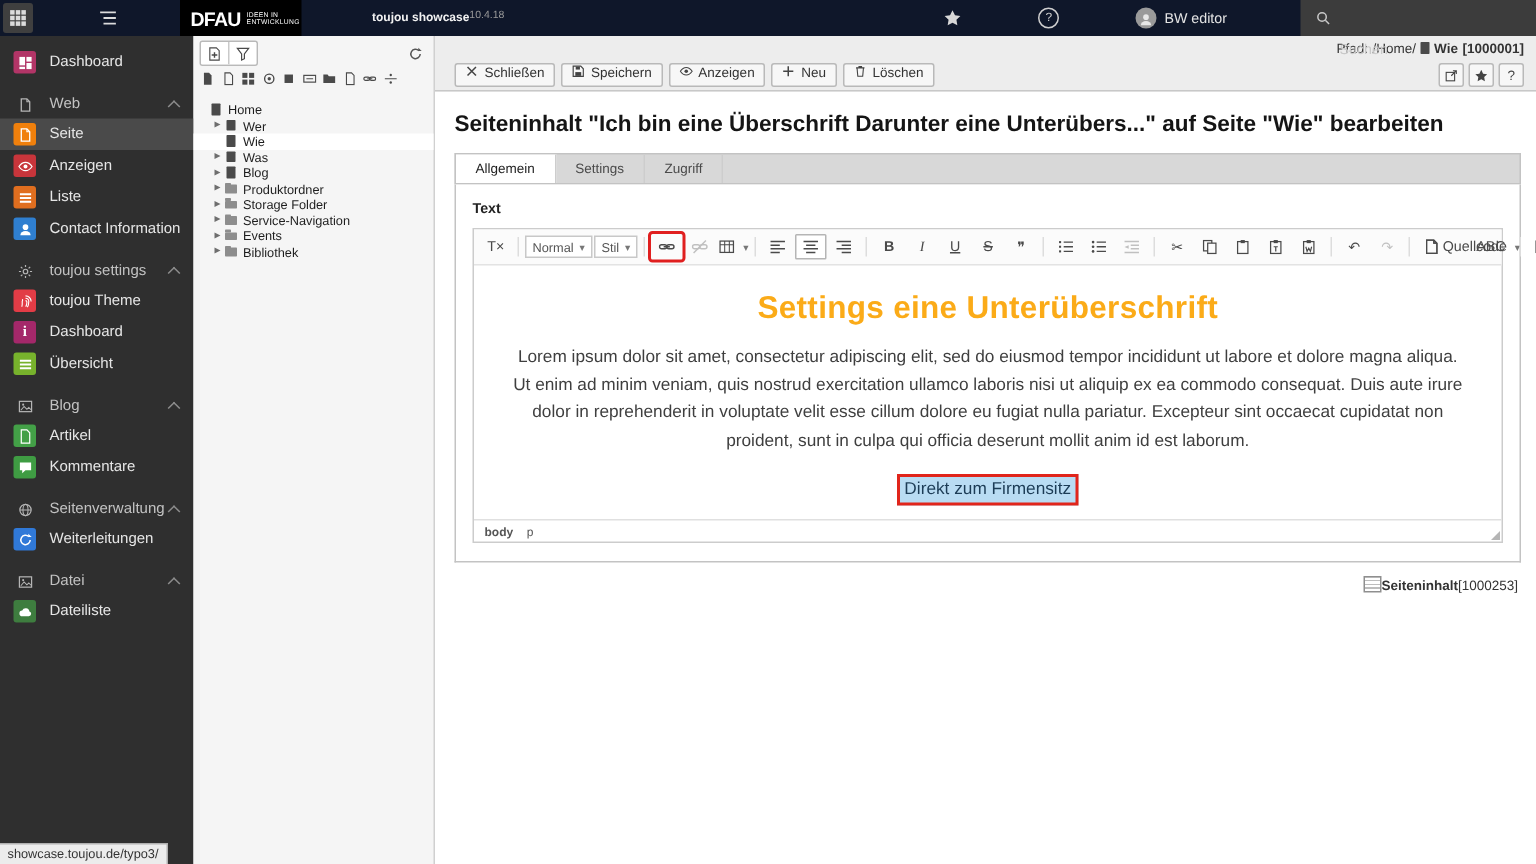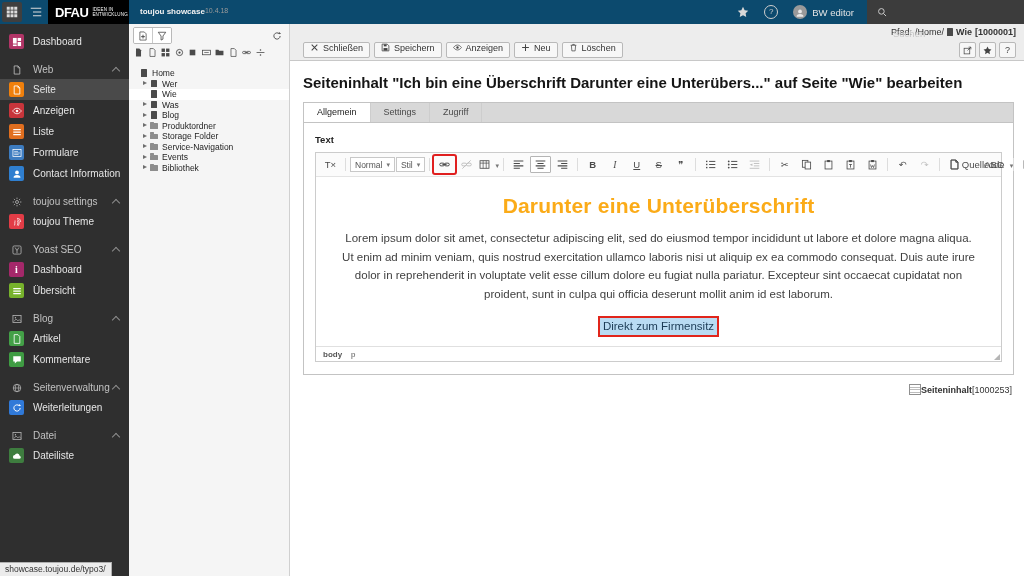--- a/index.html
+++ b/index.html
@@ -1,20 +1,20 @@
 <!DOCTYPE html>
 <html><head>
 <meta charset="utf-8">
 <style>
   html,body{margin:0;padding:0;}
   body{width:1024px;height:576px;position:relative;overflow:hidden;background:#fff;
        font-family:"Liberation Sans",sans-serif;-webkit-font-smoothing:antialiased;}
   svg{display:block}
   
-  #topbar{position:absolute;top:0;left:0;right:0;height:24px;background:#0c4a6e;display:flex;align-items:center;z-index:30;}
+  #topbar{position:absolute;top:0;left:0;right:0;height:24px;background:#0f172a;display:flex;align-items:center;z-index:30;gap:36px;}
   .tb-iconbtn{width:20px;height:20px;margin:2px;display:flex;align-items:center;justify-content:center;color:#dcdcdc;border-radius:2px;}
   .tb-iconbtn.lit{background:#3f3f3f;}
   .tb-iconbtn svg{width:12px;height:12px;}
   #logo-block{width:81px;height:24px;background:#000;display:flex;align-items:center;padding-left:7px;box-sizing:border-box;gap:4px;}
   #logo-dfau{color:#fff;font-weight:bold;font-size:13px;letter-spacing:-0.5px;}
   #logo-tag{display:flex;flex-direction:column;justify-content:center;}
   #logo-tag span{font-size:4.5px;line-height:1.2;color:#fff;letter-spacing:0.2px;}
   #site-block{margin-left:11px;display:flex;}
   #site-name{font-size:8px;font-weight:bold;color:#f2f2f2;line-height:1.2;}
   #site-version{font-size:7px;color:#9a9a9a;line-height:1.2;}
@@ -233,32 +233,20 @@
         <span>
           <svg viewBox="0 0 16 16">
             <path d="M2 4h12M2 8h12M2 12h12" stroke="currentColor" stroke-width="2"></path>
           </svg>
         </span>
       </span>
       <span class="sb-label">Liste</span>
 
     </div>
     <div class="sb-item module">
-      <span class="sb-icon" style="background: rgb(61, 124, 192);">
-        <span>
-          <svg viewBox="0 0 16 16">
-            <rect x="1.5" y="2.5" width="13" height="11" fill="none" stroke="currentColor" stroke-width="1.2"></rect>
-            <path d="M3.5 5.5h6M3.5 8h9M3.5 10.5h7" stroke="currentColor" stroke-width="1"></path>
-          </svg>
-        </span>
-      </span>
-      <span class="sb-label">Formulare</span>
-
-    </div>
-    <div class="sb-item module">
       <span class="sb-icon" style="background: rgb(47, 127, 208);">
         <span>
           <svg viewBox="0 0 16 16">
             <circle cx="8" cy="5.5" r="3" fill="currentColor"></circle>
             <path d="M2.5 14a5.5 4.5 0 0111 0z" fill="currentColor"></path>
           </svg>
         </span>
       </span>
       <span class="sb-label">Contact Information</span>
 
@@ -283,32 +271,20 @@
               <path d="M8 4.5A3.5 3.5 0 0111.5 8c0 2.5-.5 4.5-1.5 6"></path>
               <path d="M8 7a1.5 1.5 0 011.5 1.5c0 2-.4 3.6-1.2 5"></path>
               <path d="M8 2a6 6 0 016 6"></path>
               <path d="M4.8 5.5A3.5 3.5 0 014.5 8c0 2 .3 4-.5 5.5"></path>
             </g>
           </svg>
         </span>
       </span>
       <span class="sb-label">toujou Theme</span>
 
-    </div>
-    <div class="sb-item section">
-      <span class="sb-icon">
-        <span>
-          <svg viewBox="0 0 16 16">
-            <rect x="1.5" y="1.5" width="13" height="13" rx="2" fill="none" stroke="currentColor" stroke-width="1.3"></rect>
-            <path d="M5 4l3 5 3-5M8 9v4" fill="none" stroke="currentColor" stroke-width="1.3"></path>
-          </svg>
-        </span>
-      </span>
-      <span class="sb-label">Yoast SEO</span>
-      <span class="chev"></span>
     </div>
     <div class="sb-item module">
       <span class="sb-icon" style="background: rgb(164, 40, 106);">
         <span class="sb-glyph">i</span>
       </span>
       <span class="sb-label">Dashboard</span>
 
     </div>
     <div class="sb-item module">
       <span class="sb-icon" style="background: rgb(119, 178, 44);">
@@ -888,21 +864,21 @@
             <span>
               <svg viewBox="0 0 16 16">
                 <rect x="1.5" y="2.5" width="13" height="11" fill="none" stroke="currentColor" stroke-width="1.2"></rect>
                 <path d="M3.5 5.5h6M3.5 8h9M3.5 10.5h7" stroke="currentColor" stroke-width="1"></path>
               </svg>
             </span>
 
           </span>
         </div>
       <div id="rte-content">
-        <h2 id="rte-heading">Darunter eine Unterüberschrift</h2>
+        <h2 id="rte-heading">Settings eine Unterüberschrift</h2>
         <p id="rte-paragraph">Lorem ipsum dolor sit amet, consectetur adipiscing elit, sed do eiusmod tempor incididunt ut labore et dolore magna aliqua. Ut enim ad minim veniam, quis nostrud exercitation ullamco laboris nisi ut aliquip ex ea commodo consequat. Duis aute irure dolor in reprehenderit in voluptate velit esse cillum dolore eu fugiat nulla pariatur. Excepteur sint occaecat cupidatat non proident, sunt in culpa qui officia deserunt mollit anim id est laborum.</p>
         <div id="rte-linkline">
           <span id="rte-link">Direkt zum Firmensitz</span>
         </div>
       </div>
       <div id="rte-status">
         <span class="tag-body">body</span>
         <span class="tag-p">p</span>
         <span id="rte-grip"></span>
       </div>

